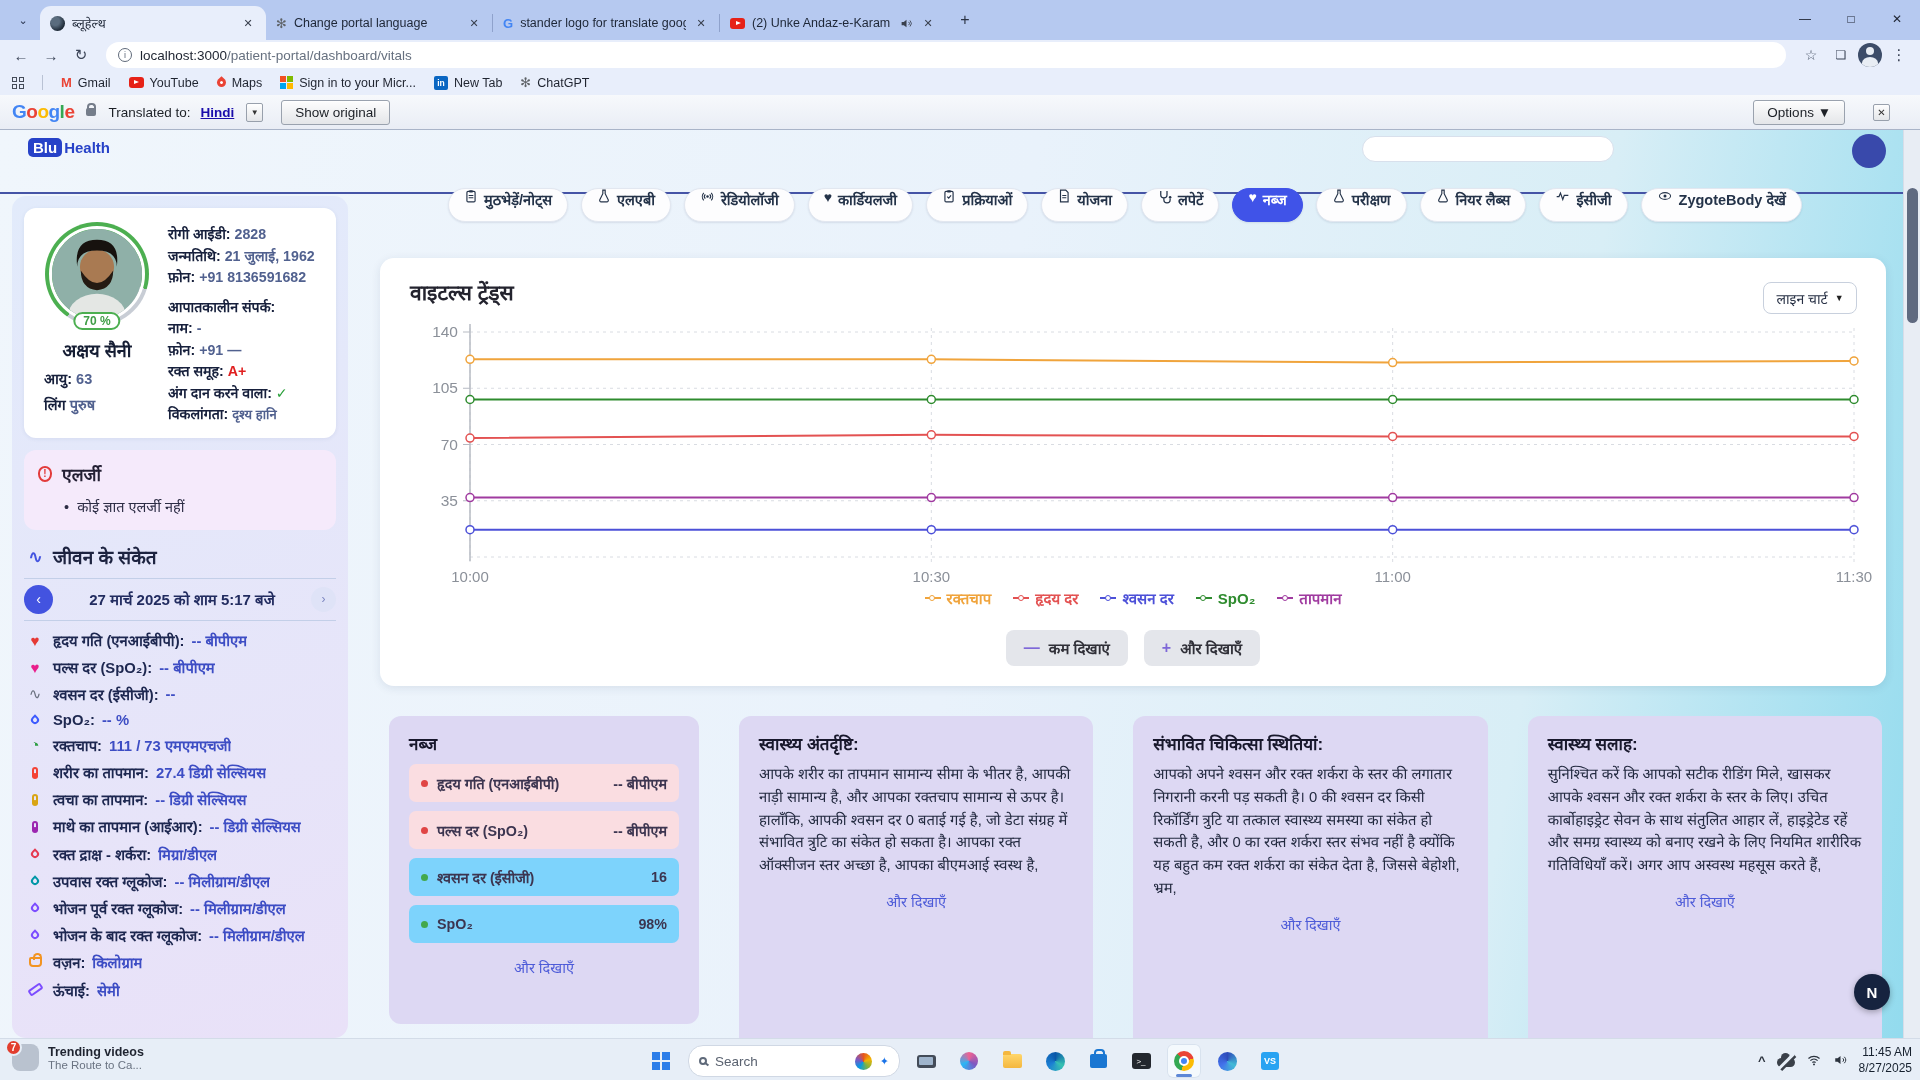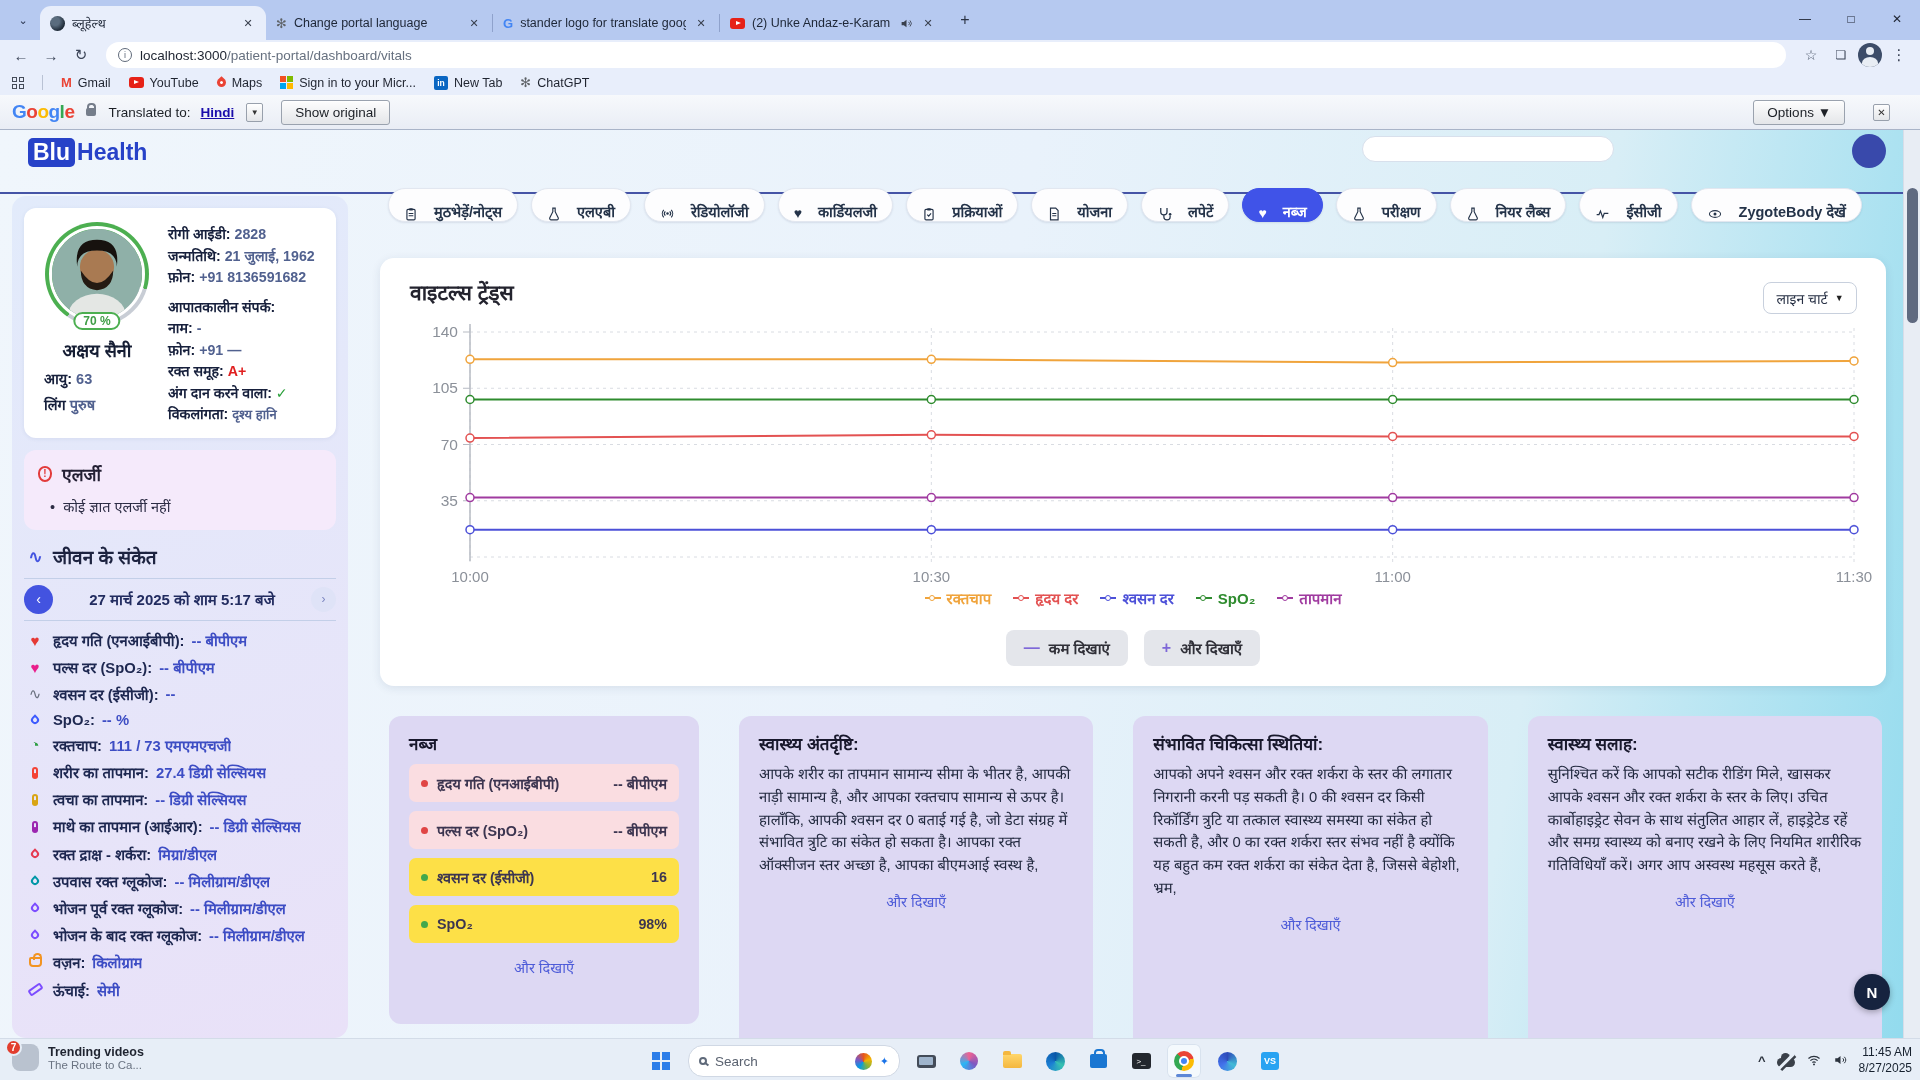--- a/index.html
+++ b/index.html
@@ -54,21 +54,21 @@
   .icn-lock{width:10px;height:8px;background:#757d8a;border-radius:2px;position:relative;margin:0 2px}
   .icn-lock::before{content:'';position:absolute;top:-5px;left:1px;width:5px;height:5px;border:2px solid #757d8a;border-bottom:none;border-radius:4px 4px 0 0}
   .trlabel{font-size:13.5px;color:#1c2026}
   .hindi{color:#1a0dab;text-decoration:underline;font-size:13.5px;font-weight:bold}
   .hindidd{width:17px;height:19px;border:1px solid #98a0ac;background:linear-gradient(#fff,#e4e6e9);font-size:8px;display:flex;align-items:center;justify-content:center;border-radius:2px;color:#333;margin-left:2px}
   .btn3d{background:linear-gradient(#fdfdfd,#e4e6e9);border:1px solid #9aa2ae;border-radius:3px;padding:4px 13px;font-size:13.5px;color:#1c2026;box-shadow:0 1px 0 rgba(255,255,255,.7) inset}
   .trright{margin-left:auto;display:flex;align-items:center;gap:28px;padding-right:18px}
   .trclose{width:17px;height:17px;border:1px solid #98a0ac;border-radius:2px;display:flex;align-items:center;justify-content:center;font-size:10px;color:#333;background:linear-gradient(#fdfdfd,#e4e6e9)}
   
   .page{position:absolute;top:130px;bottom:42px;left:0;right:0;overflow:hidden;background:linear-gradient(100deg,#f0f6fc 0%,#e9f2fb 50%,#d8eef6 78%,#93dbee 99%)}
-  .sitelogo{position:absolute;left:28px;top:8px;font-size:23px;font-weight:bold;display:flex;gap:2px;align-items:center}
+  .sitelogo{position:absolute;left:28px;top:8px;font-size:15px;font-weight:bold;display:flex;gap:2px;align-items:center}
   .logobox{background:#2742c8;color:#fff;border-radius:5px;padding:1px 5px}
   .logotxt{color:#2742c8}
   .hdr-search{position:absolute;left:1362px;top:6px;width:252px;height:26px;background:#fff;border:1px solid #d8e0ec;border-radius:13px}
   .hdr-avatar{position:absolute;left:1852px;top:4px;width:34px;height:34px;border-radius:50%;background:#3949ab}
   .hdrline{position:absolute;left:0;right:17px;top:62px;height:2px;background:#4554a6}
   
   .sidebar{position:absolute;left:12px;top:66px;width:336px;bottom:0;border-radius:14px;background:linear-gradient(160deg,#e2ebfb,#e9e1f8);padding:12px;overflow:hidden}
   .pcard{background:#fff;border-radius:12px;padding:14px 12px 12px;display:flex;gap:10px;box-shadow:0 1px 4px rgba(40,60,120,.08)}
   .pleft{width:122px;text-align:center}
   .ring{width:104px;height:104px;margin:0 auto;border-radius:50%;background:conic-gradient(from 215deg,#4caf50 0 252deg,#c8cdd5 252deg 360deg);padding:4px;position:relative}
@@ -79,42 +79,42 @@
   .plab{font-weight:bold;color:#17203c}
   .pval{color:#51618f;font-weight:600}
   .pdetails{flex:1;font-size:14.2px;line-height:21.5px;padding-top:2px}
   .pd-red{color:#e02020;font-weight:bold}
   .pd-green{color:#2aa03a;font-weight:bold}
   .gaptop{margin-top:8px}
   .acard{margin-top:12px;background:#f5eafb;border-radius:12px;padding:12px 14px}
   .atitle{display:flex;align-items:center;gap:10px;font-size:17.5px;font-weight:bold;color:#231f33}
   .icn-shield{width:14px;height:16px;border:2px solid #e23b3b;border-radius:7px 7px 50% 50%;display:flex;align-items:center;justify-content:center;color:#e23b3b;font-size:10px;font-weight:bold}
   .icn-shield::after{content:'!'}
-  .aitem{margin:10px 0 2px 12px;font-size:14.5px;color:#2c2c44}
+  .aitem{margin:10px 0 2px 26px;font-size:14.5px;color:#2c2c44}
   .vs-head{display:flex;align-items:center;gap:10px;margin:14px 4px 8px;font-size:19px;font-weight:bold;color:#1d2340}
   .vs-head .pulse{color:#4353e0;font-size:18px}
   .vdivider{border-top:1px solid #c3cfe8;margin:6px 0}
   .datenav{display:flex;align-items:center;margin:4px 0}
   .dn-prev{width:29px;height:29px;border-radius:50%;background:#4353e0;color:#fff;display:flex;align-items:center;justify-content:center;font-size:14px}
   .dn-next{width:25px;height:25px;border-radius:50%;background:#dfe3f7;color:#7d87c0;display:flex;align-items:center;justify-content:center;font-size:12px}
   .dn-text{flex:1;text-align:center;font-size:15px;font-weight:bold;color:#222c60}
   .vrows{margin-top:6px}
   .vrow{display:flex;align-items:center;gap:7px;padding:3.6px 0;font-size:14.8px}
   .vic{width:22px;display:flex;justify-content:center;align-items:center;font-size:15px;flex:none}
   .vlab{font-weight:bold;color:#1d2750;white-space:nowrap}
   .vval{font-weight:bold;color:#3d4dc4;white-space:nowrap;overflow:hidden}
   .icn-drop{display:inline-block;width:8px;height:8px;border:2px solid currentColor;border-radius:0 50% 50% 50%;transform:rotate(45deg)}
   .icn-thermo{display:inline-block;width:6px;height:11px;border:2px solid currentColor;border-radius:4px;position:relative}
   .icn-thermo::after{content:'';position:absolute;left:50%;bottom:-3px;transform:translateX(-50%);width:6px;height:6px;background:currentColor;border-radius:50%}
   .icn-wt{display:inline-block;width:13px;height:10px;border:2px solid currentColor;border-radius:2px 2px 4px 4px;position:relative}
   .icn-wt::before{content:'';position:absolute;top:-6px;left:2px;width:5px;height:5px;border:2px solid currentColor;border-bottom:none;border-radius:5px 5px 0 0}
   .icn-rl{display:inline-block;width:15px;height:7px;border:2px solid currentColor;border-radius:2px;transform:rotate(-35deg)}
   
   .pills{position:absolute;left:360px;right:30px;top:58px;display:flex;justify-content:center;gap:13px;z-index:3}
-  .pill{height:34px;padding:0 15px;border-radius:17px;background:#fdfdfe;border:1px solid #e2e7f0;box-shadow:0 1px 2px rgba(20,40,80,.10);font-size:14.5px;font-weight:600;color:#243349;display:flex;gap:16px;align-items:flex-end;white-space:nowrap}
+  .pill{height:34px;padding:0 15px;border-radius:17px;background:#fdfdfe;border:1px solid #e2e7f0;box-shadow:0 1px 2px rgba(20,40,80,.10);font-size:14.5px;font-weight:600;color:#243349;display:flex;gap:6px;align-items:flex-start;white-space:nowrap}
   .pill.active{background:#4053e8;color:#fff;border-color:#4053e8}
   .pill svg{flex:none}
   
   .chartcard{position:absolute;left:380px;top:128px;width:1506px;height:428px;background:#fff;border-radius:14px;box-shadow:0 2px 10px rgba(30,50,90,.10)}
   .c-title{position:absolute;left:30px;top:20px;font-size:21px;font-weight:bold;color:#23232e}
   .c-select{position:absolute;right:29px;top:24px;width:94px;height:32px;border:1px solid #c8d0dd;border-radius:8px;background:#fff;font-size:14px;color:#273044;display:flex;align-items:center;justify-content:center;gap:7px}
   .c-select .caret{font-size:9px;color:#222}
   .chartsvg{position:absolute;inset:0;width:100%;height:100%}
   .legend{position:absolute;left:0;right:0;top:330px;display:flex;justify-content:center;gap:22px;font-size:15px;font-weight:600}
   .lgi{display:flex;align-items:center;gap:6px}
@@ -124,21 +124,21 @@
   .cbtn{background:#e4e6eb;border-radius:8px;padding:8px 18px;font-size:15px;font-weight:bold;color:#303038;display:flex;gap:9px;align-items:center}
   .cbtn .pm{color:#7e68d8;font-weight:bold;font-size:16px}
   
   .cards{position:absolute;left:389px;top:586px;width:1493px;display:flex;gap:40px}
   .card{background:#ddd8f3;border-radius:12px;padding:16px 20px;height:340px}
   .card.first{width:310px;flex:none;height:308px}
   .card.rest{flex:1}
   .cardtitle{font-size:17px;font-weight:bold;color:#18182c;margin-bottom:8px}
   .prow{margin-top:9px;height:38px;border-radius:7px;padding:0 12px;display:flex;align-items:center;gap:9px}
   .tone-pink{background:#fadde1}
-  .tone-green{background:#fde047}
+  .tone-green{background:#7dd3fc}
   .dot{width:7px;height:7px;border-radius:50%;flex:none}
   .dot-pink{background:#e04545}.dot-green{background:#43a84c}
   .prow .pl{flex:1;font-size:14.3px;font-weight:600;color:#3c3550}
   .prow .pv{font-size:14.3px;font-weight:bold;color:#3c3550}
   .morelink{text-align:center;margin-top:14px;color:#4d5bd8;font-size:14.5px}
   .cardbody{font-size:14.8px;line-height:1.54;color:#232a40}
   .nbtn{position:absolute;left:1854px;top:844px;width:36px;height:36px;border-radius:50%;background:#16233f;color:#fff;font-weight:bold;font-size:15px;display:flex;align-items:center;justify-content:center;box-shadow:0 2px 6px rgba(0,0,0,.3)}
   
   .sbar{position:absolute;right:0;top:0;bottom:0;width:17px;background:#e8edf4;border-left:1px solid #d7dde8}
   .sthumb{position:absolute;left:3px;top:58px;width:11px;height:135px;background:#5f6a80;border-radius:6px}

